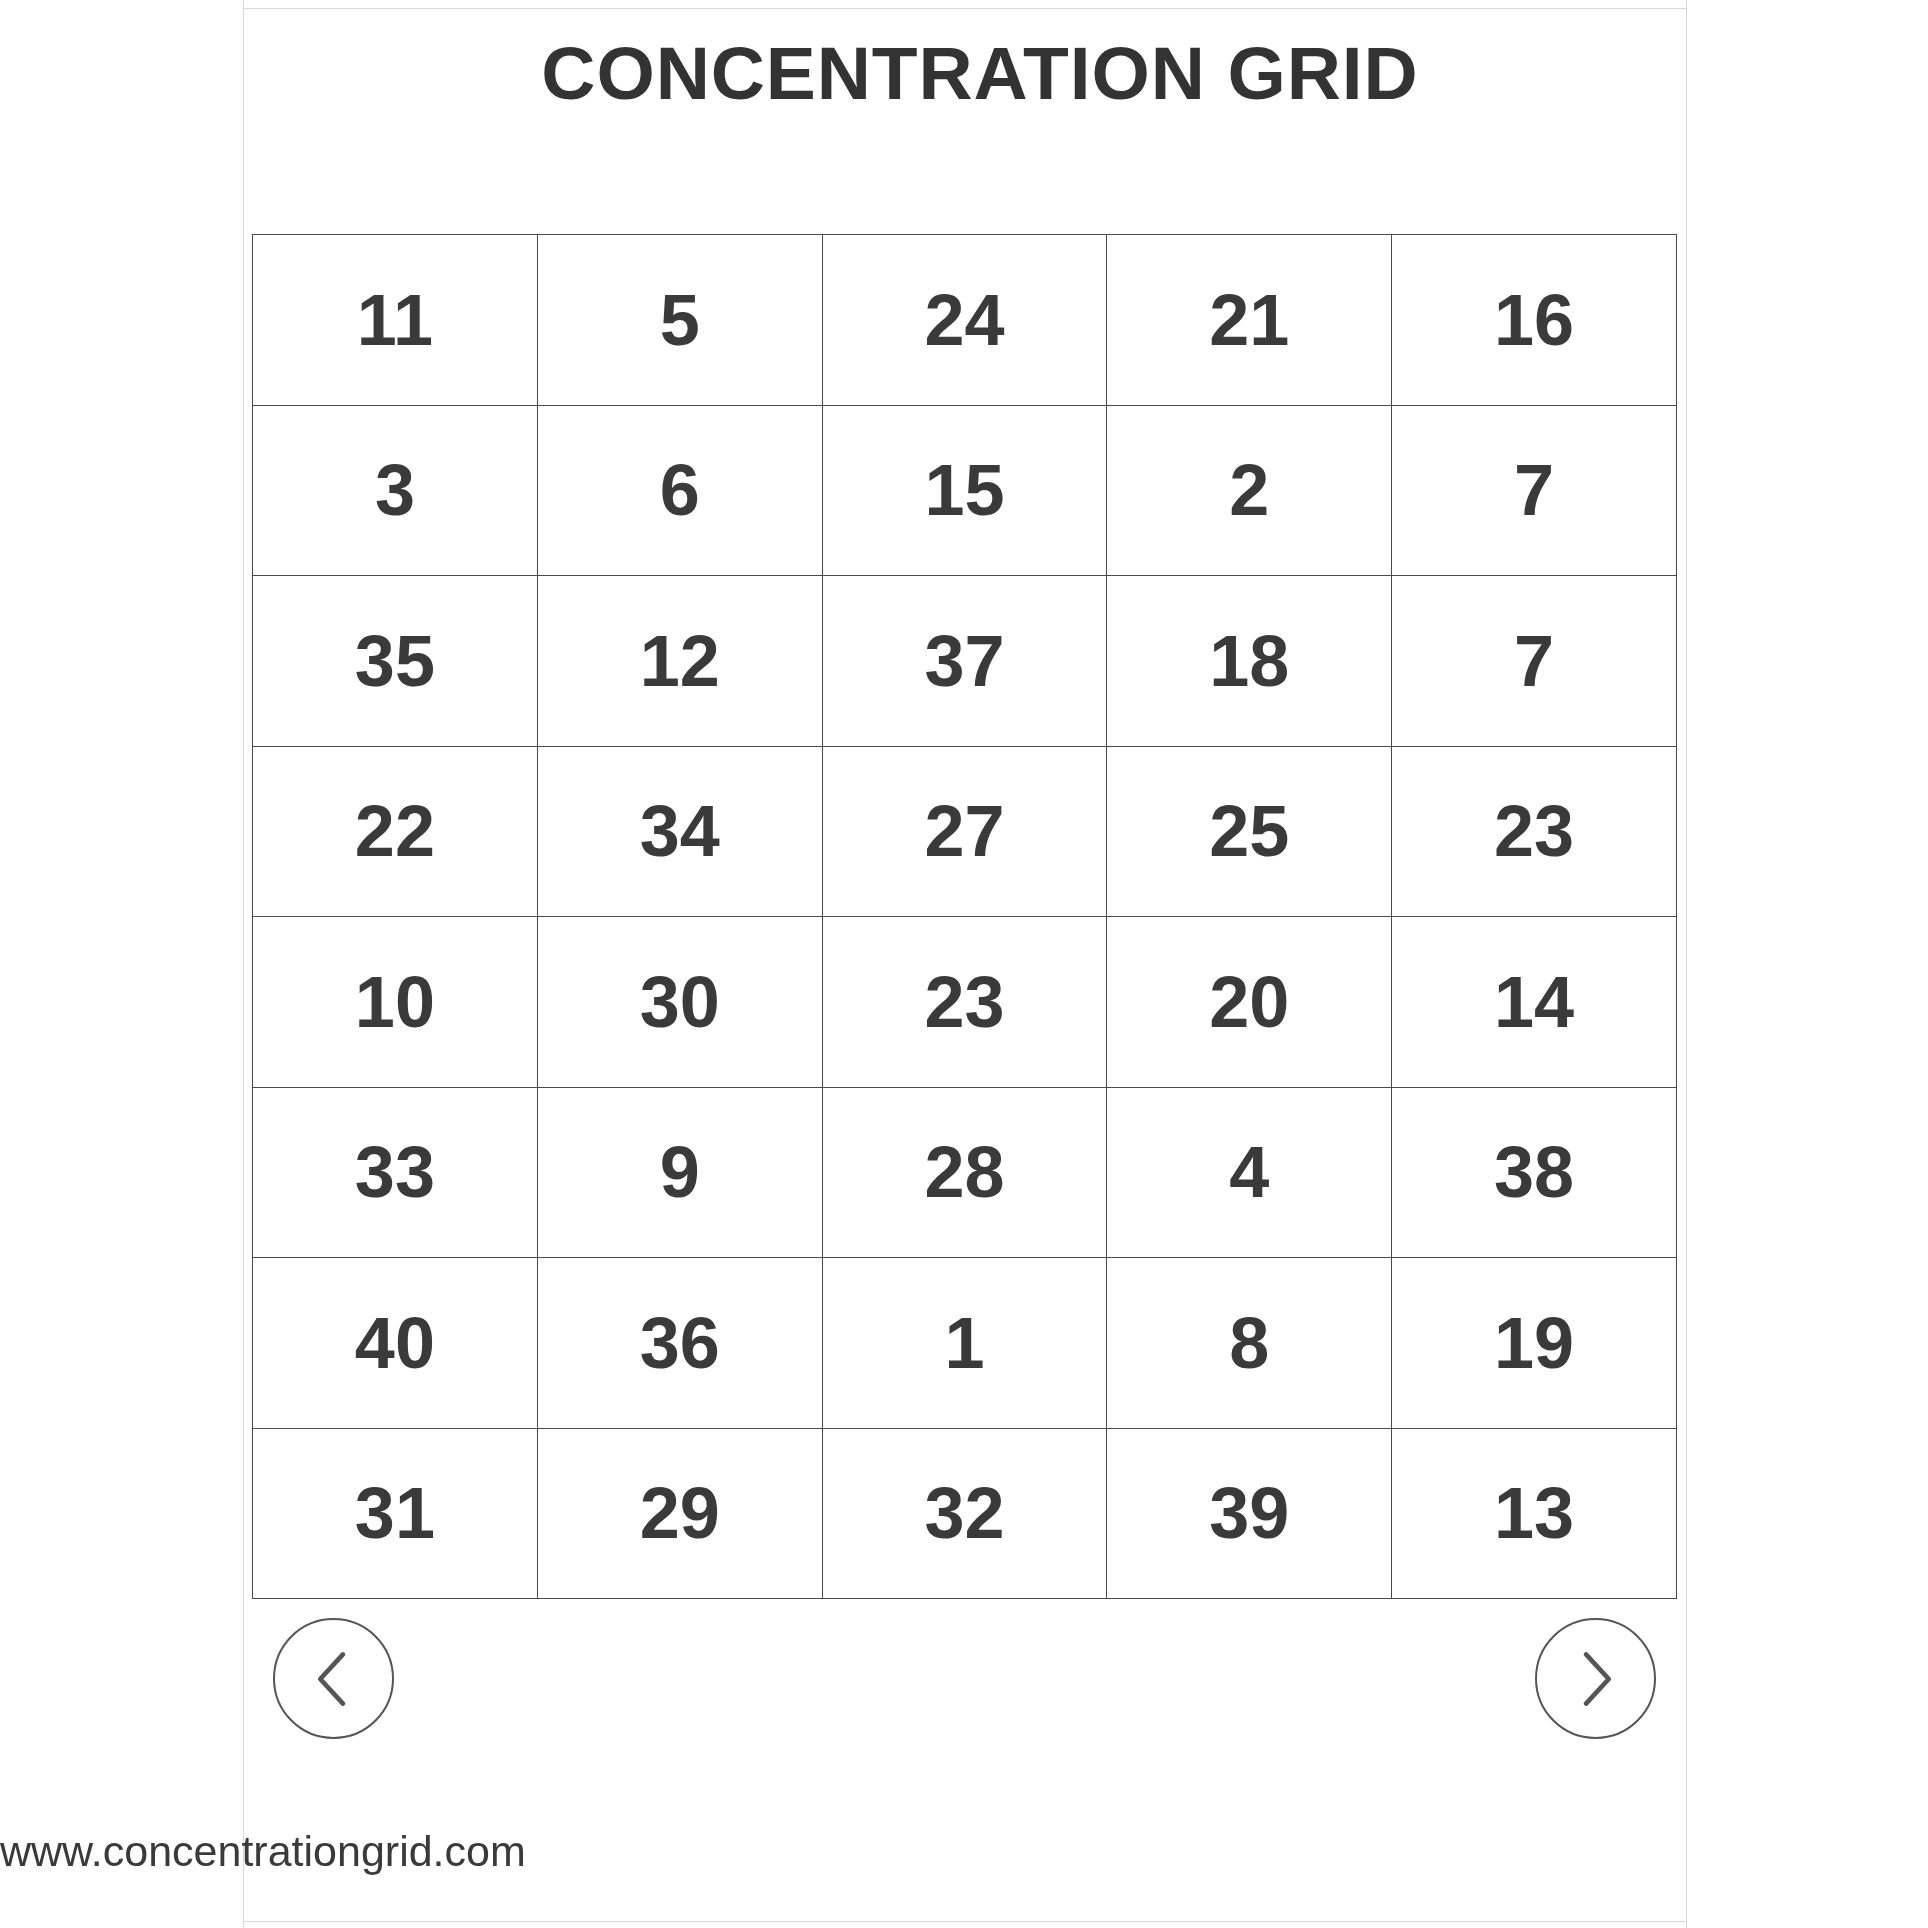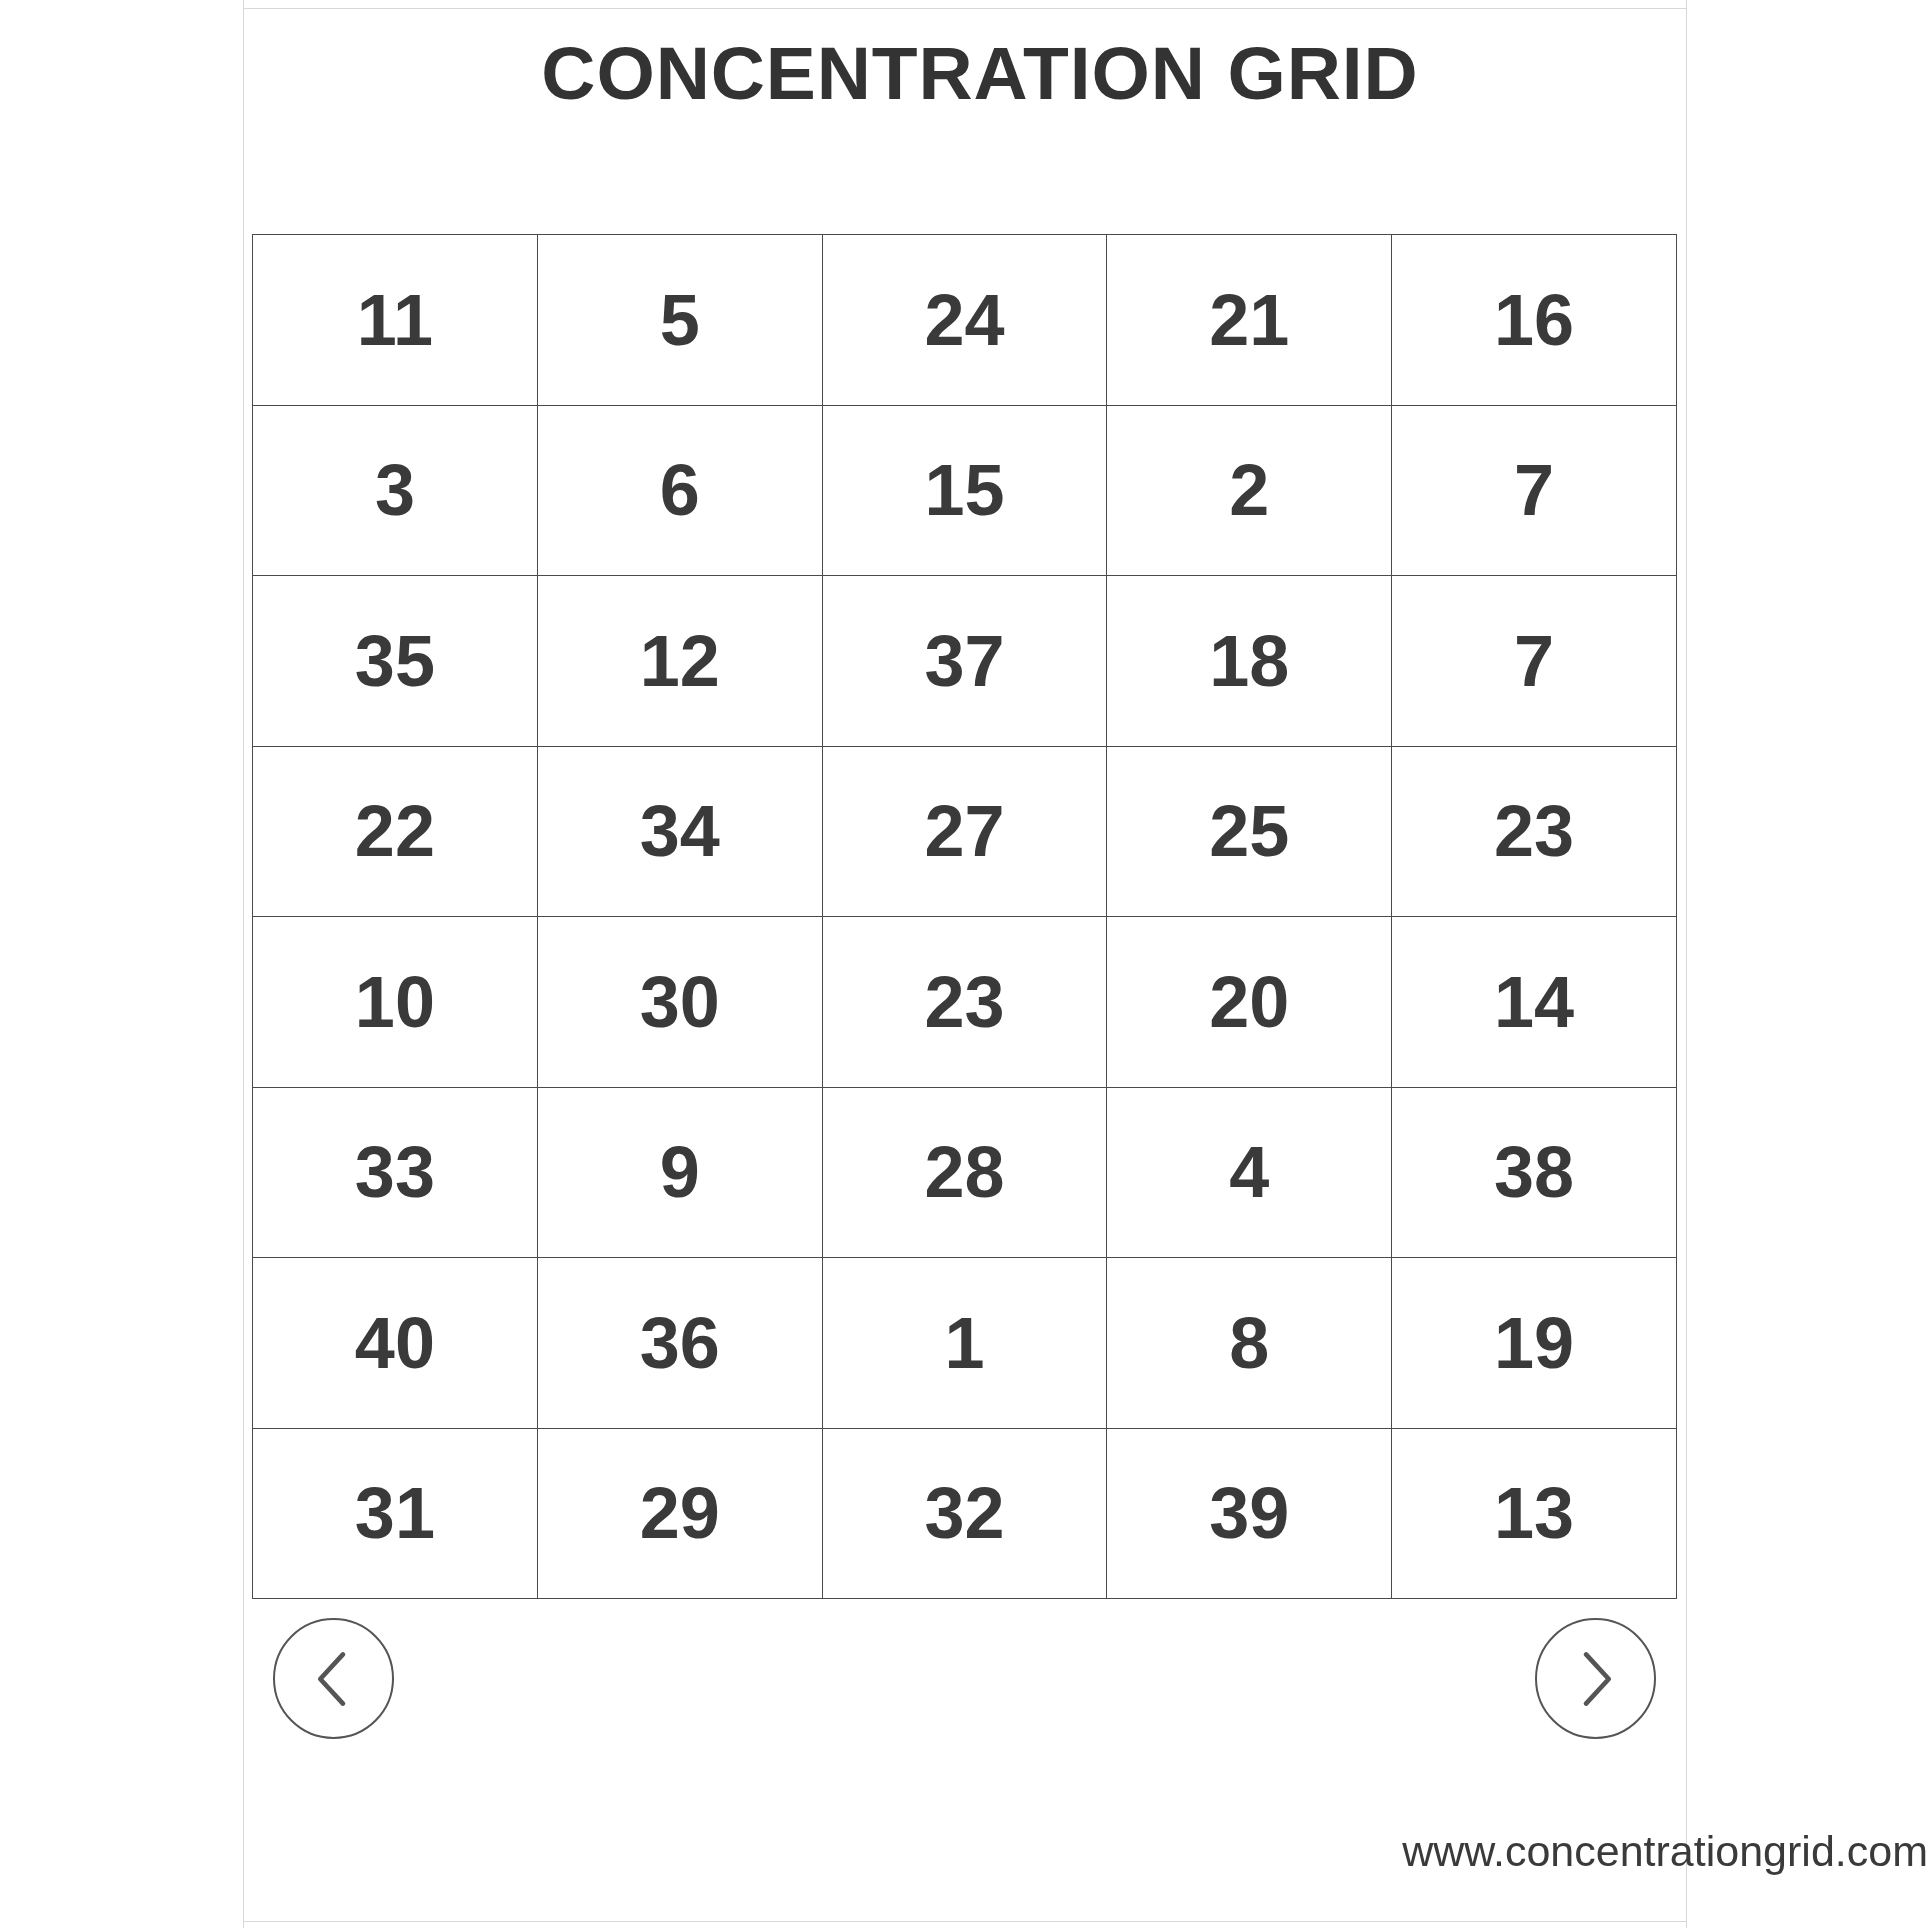--- a/index.html
+++ b/index.html
@@ -112,21 +112,21 @@
   }
   .nav-prev { left: 21px; }
   .nav-next { right: 21px; }
   .nav-btn svg { display: block; }
 
   .footer {
     position: absolute;
     left: 0;
     top: 1827px;
     width: 1928px;
-    text-align: right;
+    text-align: left;
     font-size: 43px;
     color: #3a3a3a;
     font-family: "Liberation Sans", sans-serif;
   }
 </style>
 </head>
 <body>
 
 <div id="page">
 

